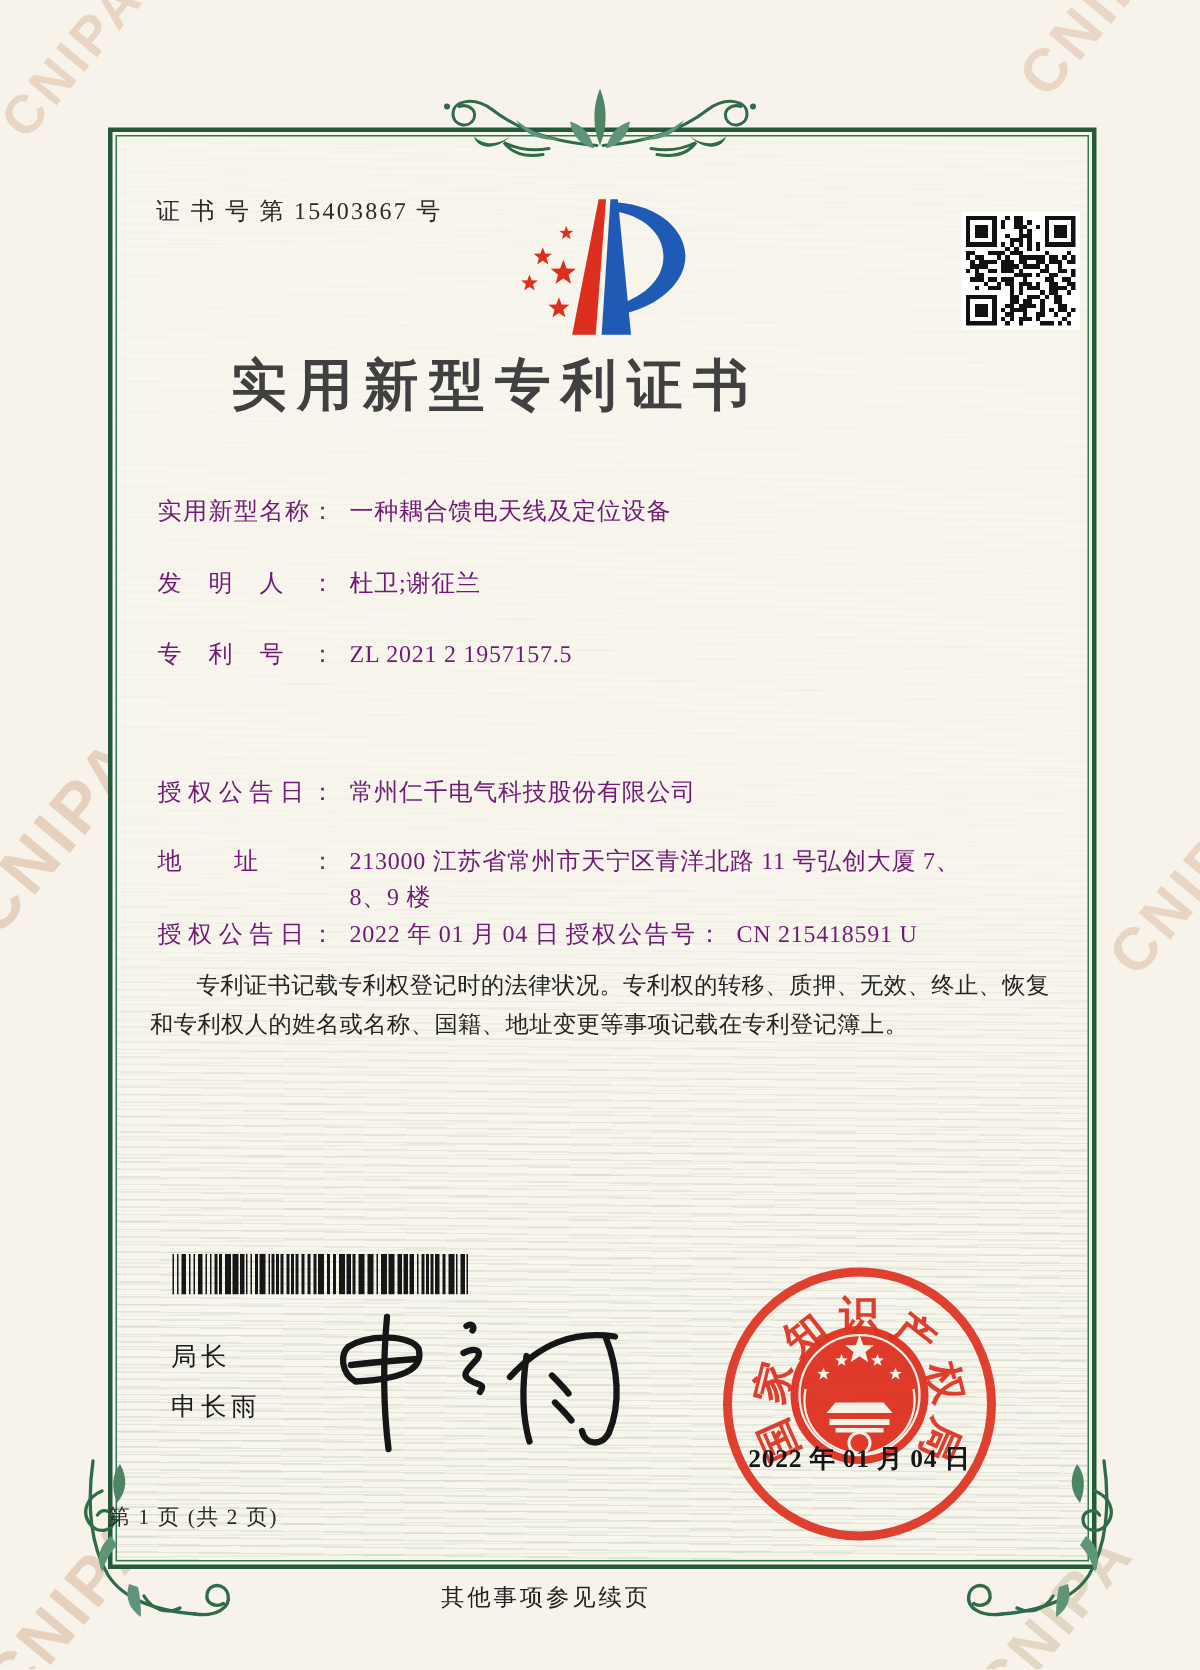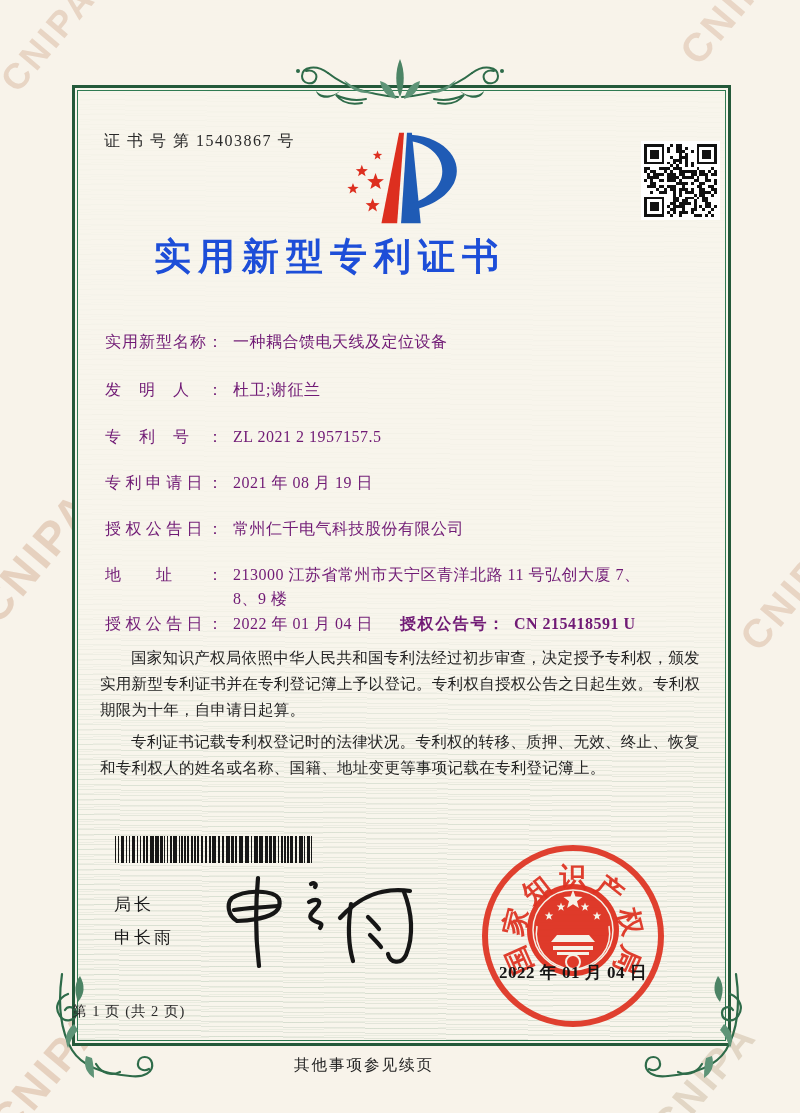--- a/index.html
+++ b/index.html
@@ -20,26 +20,26 @@
     background:
       repeating-linear-gradient(0.7deg, rgba(118,156,126,0.18) 0 1px, transparent 1px 5px),
       repeating-linear-gradient(-0.5deg, rgba(118,156,126,0.10) 0 1px, transparent 1px 7px);
     -webkit-mask-image:linear-gradient(180deg, rgba(0,0,0,0.10) 0%, rgba(0,0,0,0.14) 52%, rgba(0,0,0,0.80) 72%, rgba(0,0,0,0.95) 100%);
     mask-image:linear-gradient(180deg, rgba(0,0,0,0.10) 0%, rgba(0,0,0,0.14) 52%, rgba(0,0,0,0.80) 72%, rgba(0,0,0,0.95) 100%);}
 
   .cert-no{position:absolute;left:104px;top:131px;font-size:16px;letter-spacing:1.5px;color:#2a2a2a;}
   .logo{position:absolute;left:330px;top:126px;width:150px;height:106px;}
   .qr{position:absolute;left:641px;top:141px;width:73px;height:73px;background:#fff;padding:3px;}
   .title{position:absolute;left:0;top:232px;width:660px;text-align:center;
-         font-size:37px;font-weight:700;letter-spacing:7px;color:#1d4ed8;}
+         font-size:37px;font-weight:700;letter-spacing:7px;color:#404040;}
 
   .frow{position:absolute;left:105px;width:560px;font-size:16px;line-height:24px;color:#701a75;}
   .flabel{display:inline-block;width:118px;text-align:justify;text-align-last:justify;vertical-align:top;}
   .fvalue{display:inline-block;vertical-align:top;max-width:430px;margin-left:6px;letter-spacing:0.5px;}
-  .grant-group{position:absolute;left:295px;top:0;white-space:nowrap;font-weight:bold;}
+  .grant-group{position:absolute;left:272px;top:0;white-space:nowrap;}
   .glabel{display:inline-block;width:104px;text-align:justify;text-align-last:justify;vertical-align:top;}
 
   .legal{position:absolute;left:100px;top:645px;width:604px;}
   .legal p{margin:0 0 6px 0;text-indent:2em;font-size:15.5px;line-height:26px;color:#242424;letter-spacing:0.3px;}
 
   .barcode{position:absolute;left:114px;top:836px;width:206px;height:27px;}
   .officer-title{position:absolute;left:114px;top:893px;font-family:Liberation Serif, serif;
                  font-size:17px;letter-spacing:3px;color:#1b1b1b;}
   .officer-name{position:absolute;left:114px;top:926px;font-family:"Liberation Sans","DejaVu Sans",sans-serif;
                 font-size:17px;letter-spacing:3px;color:#1b1b1b;}
@@ -356,43 +356,38 @@
     <span class="fvalue">一种耦合馈电天线及定位设备</span>
   </div>
   <div class="frow" style="top:378px">
     <span class="flabel">发明人：</span>
     <span class="fvalue">杜卫;谢征兰</span>
   </div>
   <div class="frow" style="top:425px">
     <span class="flabel">专利号：</span>
     <span class="fvalue">ZL 2021 2 1957157.5</span>
   </div>
-  <div class="frow" style="top:471px">
-    <span class="flabel">专利申请日：</span>
-    <span class="fvalue">2021 年 08 月 19 日</span>
-  </div>
   <div class="frow" style="top:517px">
     <span class="flabel">授权公告日：</span>
     <span class="fvalue">常州仁千电气科技股份有限公司</span>
   </div>
   <div class="frow" style="top:563px">
     <span class="flabel">地址：</span>
     <span class="fvalue" style="max-width:420px">213000 江苏省常州市天宁区青洋北路 11 号弘创大厦 7、8、9 楼</span>
   </div>
   <div class="frow" style="top:612px">
     <span class="flabel">授权公告日：</span>
     <span class="fvalue">2022 年 01 月 04 日</span>
     <span class="grant-group">
       <span class="glabel">授权公告号：</span>
       <span class="fvalue">CN 215418591 U</span>
     </span>
   </div>
 
   <div class="legal">
-    <p>国家知识产权局依照中华人民共和国专利法经过初步审查，决定授予专利权，颁发实用新型专利证书并在专利登记簿上予以登记。专利权自授权公告之日起生效。专利权期限为十年，自申请日起算。</p>
     <p>专利证书记载专利权登记时的法律状况。专利权的转移、质押、无效、终止、恢复和专利权人的姓名或名称、国籍、地址变更等事项记载在专利登记簿上。</p>
   </div>
 
   <svg class="barcode" id="barcode-svg" viewBox="0 0 206 27" preserveAspectRatio="none">
       <rect x="1" y="0" width="1" height="27" fill="#161616"></rect>
       <rect x="4" y="0" width="1" height="27" fill="#161616"></rect>
       <rect x="7" y="0" width="3" height="27" fill="#161616"></rect>
       <rect x="12" y="0" width="1" height="27" fill="#161616"></rect>
       <rect x="15" y="0" width="1" height="27" fill="#161616"></rect>
       <rect x="18" y="0" width="3" height="27" fill="#161616"></rect>

